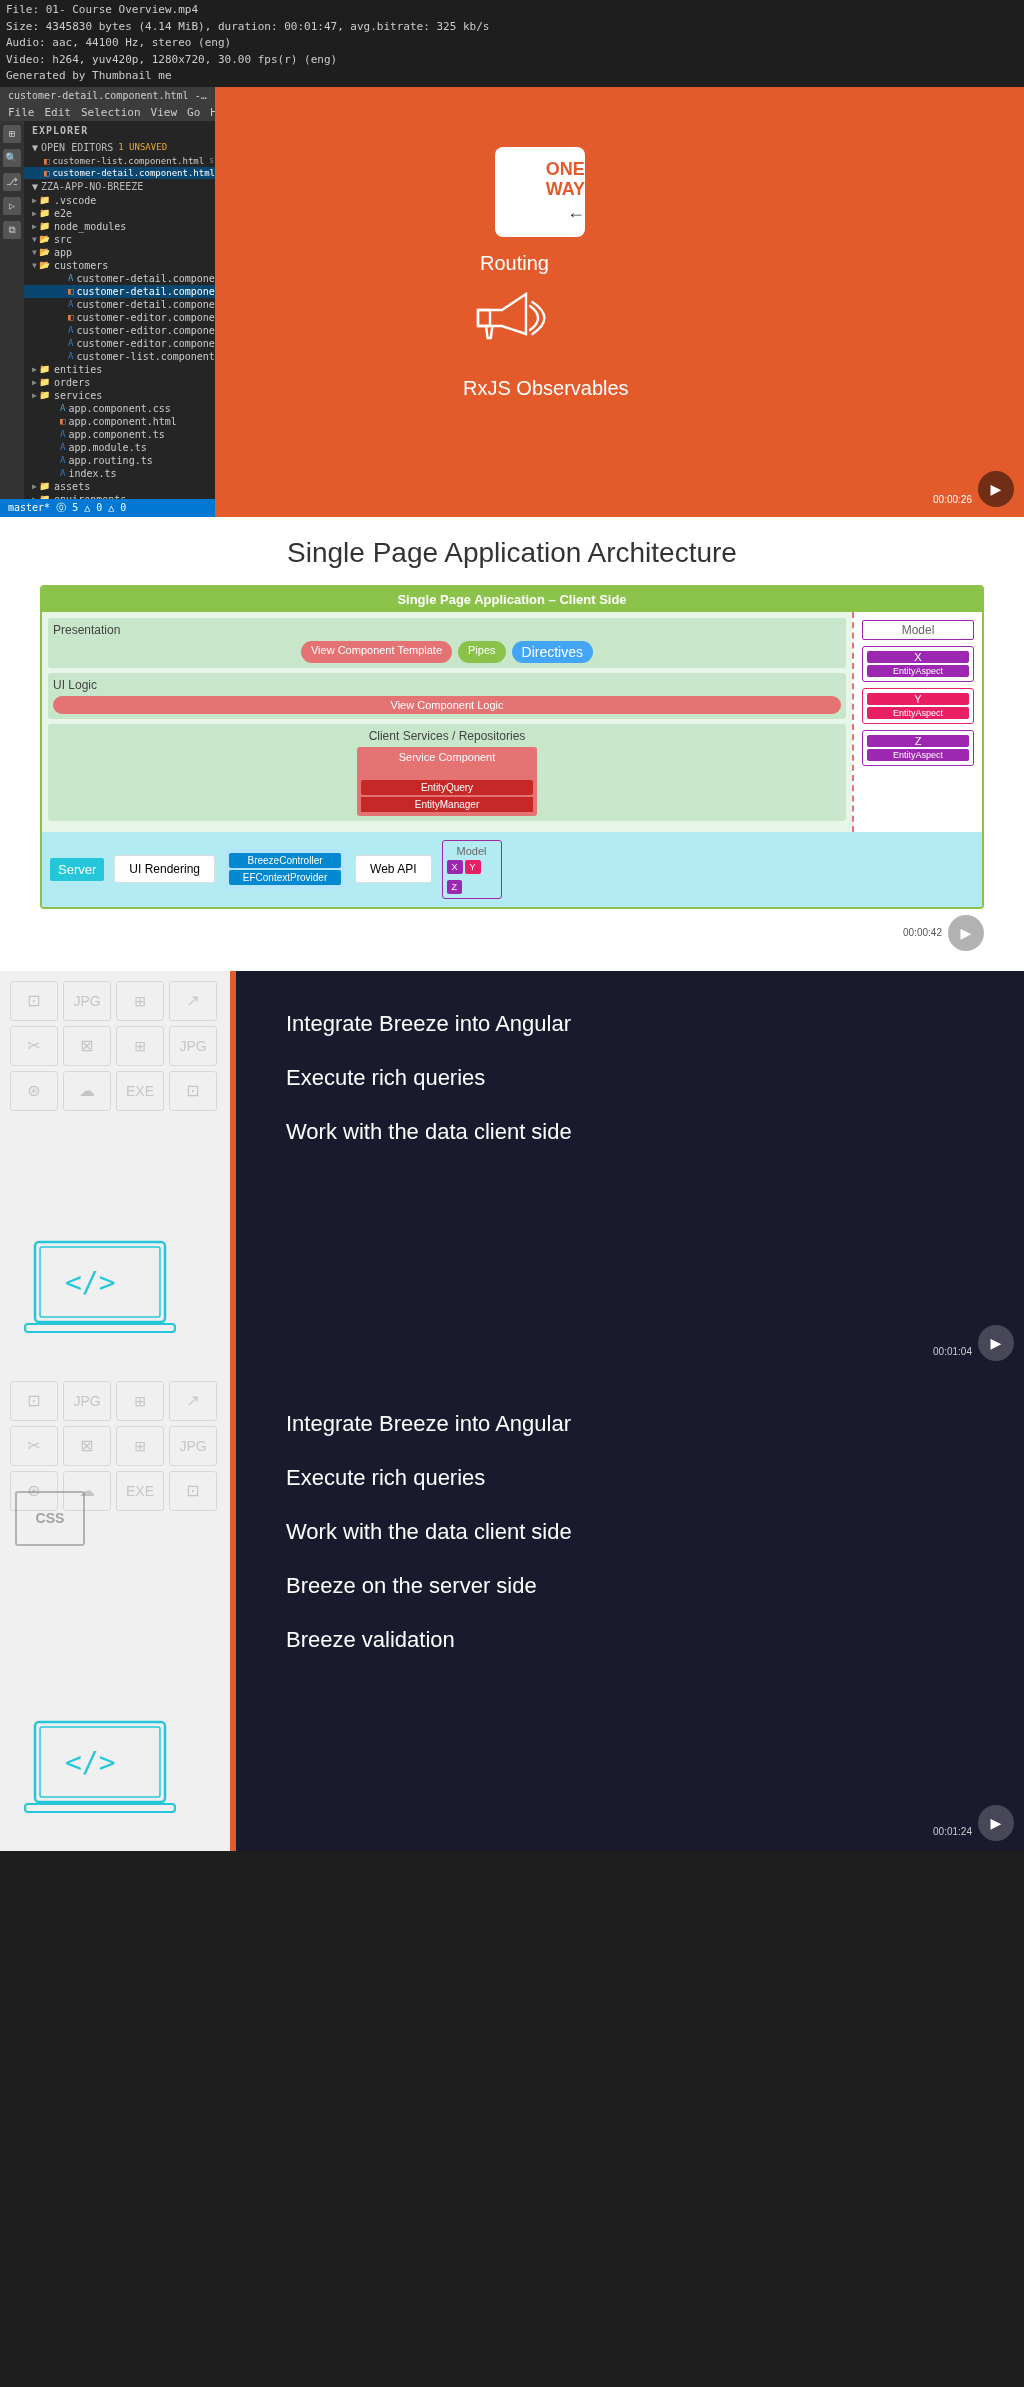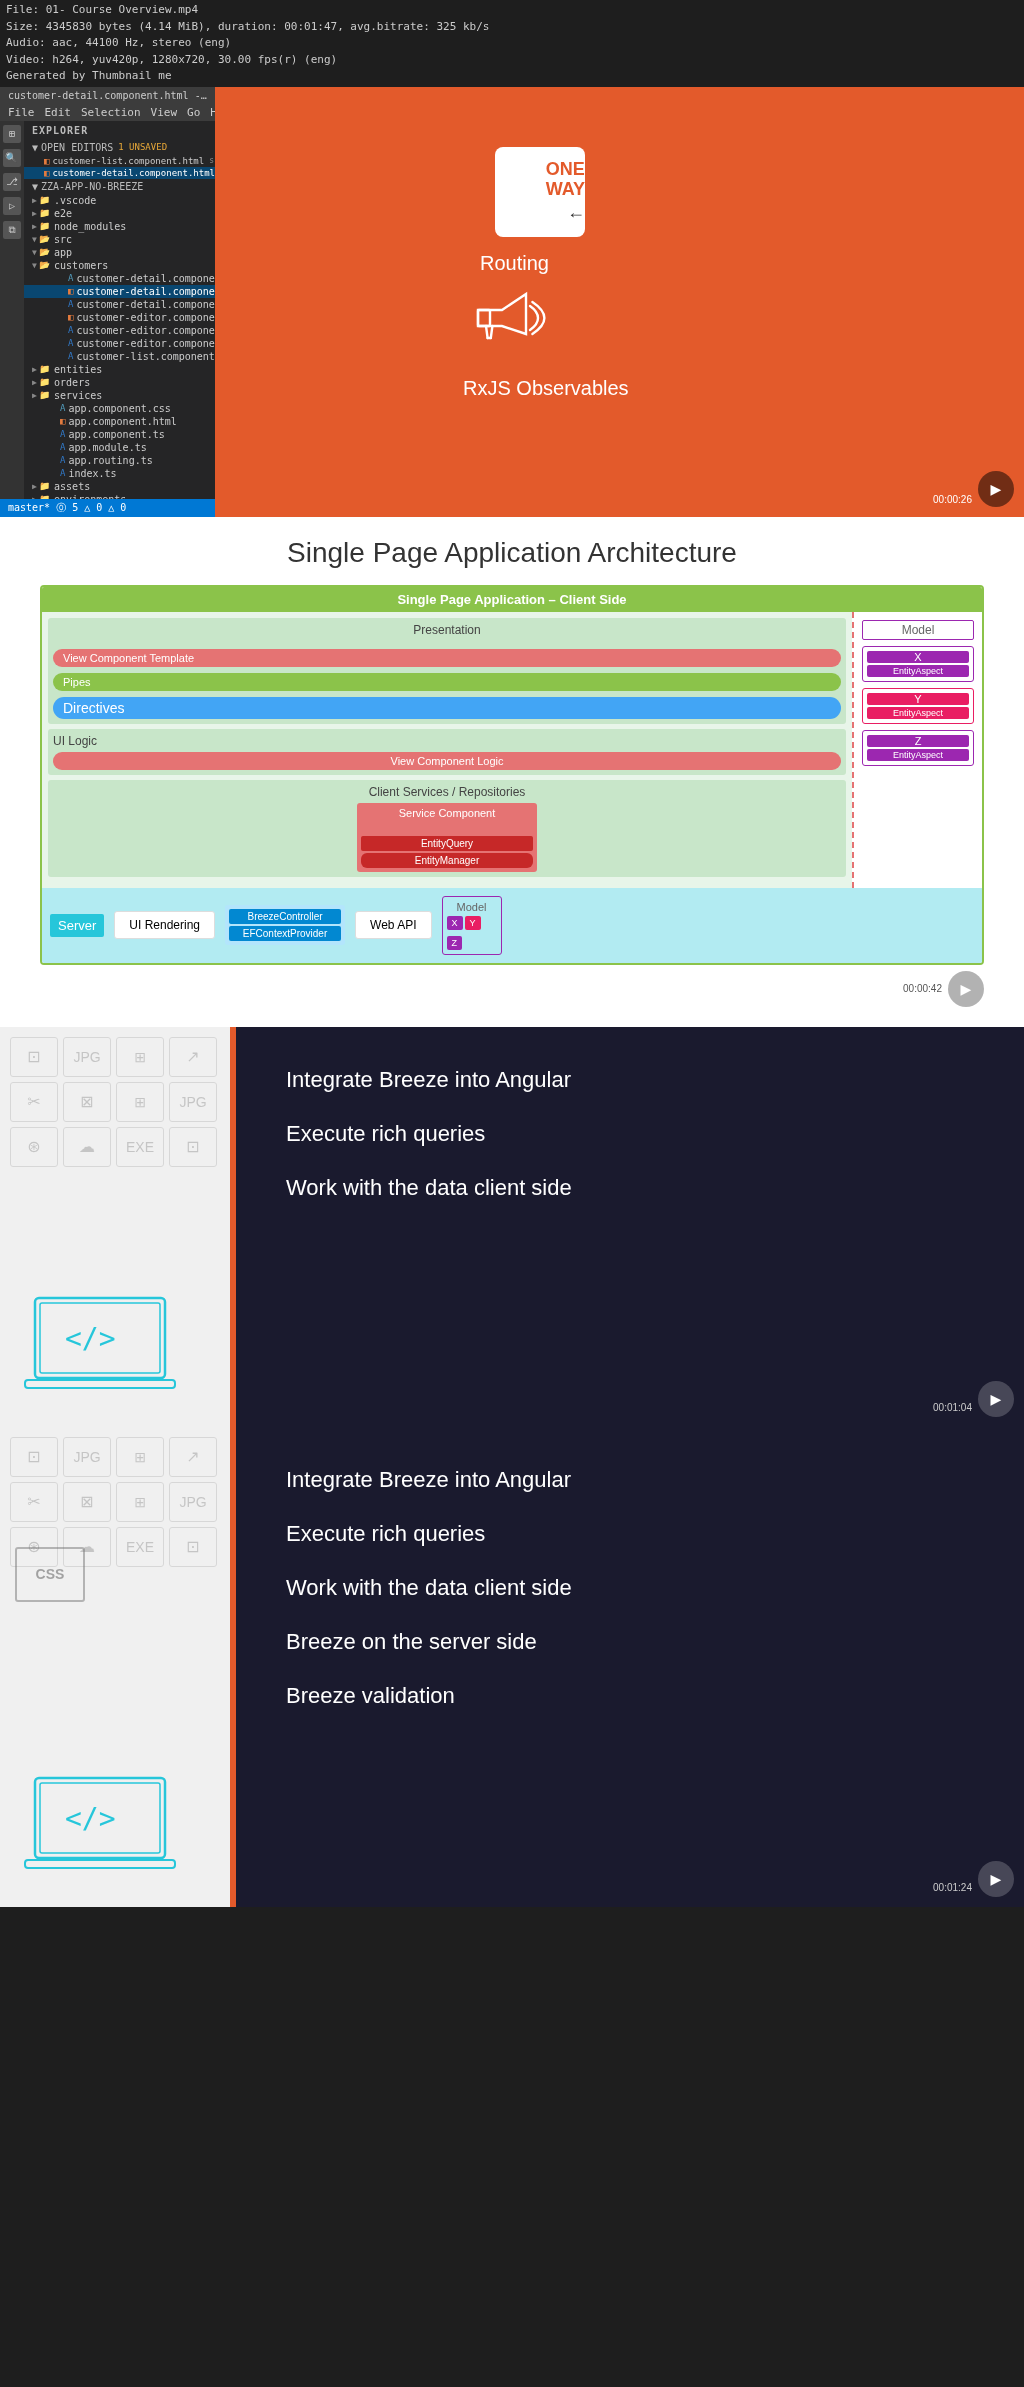--- a/index.html
+++ b/index.html
@@ -534,22 +534,22 @@
 
       <div style="background:#8bc34a;color:white;text-align:center;padding:5px;font-size:13px;font-weight:bold;">
         <span>Single Page Application – Client Side</span>
       </div>
 
       <div style="display:flex;gap:0;">
 
         <div style="flex:1;background:#e8f5e9;padding:6px;">
 
           <div style="background:#c8e6c9;border-radius:3px;padding:5px;margin-bottom:5px;">
-            <div style="text-align:center;font-size:12px;color:#444;margin-bottom:12px;">Presentation</div>
-            <div style="display:flex;gap:6px;justify-content:center;flex-direction:column;">
+            <div style="font-size:12px;color:#444;margin-bottom:4px;">Presentation</div>
+            <div style="display:flex;gap:6px;justify-content:center;">
               <div style="background:#e57373;color:white;border-radius:12px;padding:3px 10px;font-size:11px;">
                 <span>View Component Template</span>
               </div>
               <div style="background:#8bc34a;color:white;border-radius:12px;padding:3px 10px;font-size:11px;">
                 <span>Pipes</span>
               </div>
               <div style="background:#42a5f5;color:white;border-radius:12px;padding:3px 10px;font-size:14px;">
                 <span>Directives</span>
               </div>
             </div>
@@ -560,21 +560,21 @@
             <div style="background:#e57373;color:white;border-radius:12px;padding:3px 10px;font-size:11px;display:inline-block;margin:0 auto;display:flex;justify-content:center;">
               <span>View Component Logic</span>
             </div>
           </div>
 
           <div style="background:#c8e6c9;border-radius:3px;padding:5px;margin-bottom:5px;">
             <div style="text-align:center;font-size:12px;color:#444;margin-bottom:4px;">Client Services / Repositories</div>
             <div style="background:#e57373;border-radius:3px;padding:4px;max-width:180px;margin:0 auto;">
               <div style="color:white;text-align:center;font-size:11px;margin-bottom:17px;">Service Component</div>
               <div style="background:#c62828;color:white;text-align:center;border-radius:2px;font-size:10px;padding:2px;margin-bottom:2px;">EntityQuery</div>
-              <div style="background:#c62828;color:white;text-align:center;border-radius:6px;font-size:10px;padding:2px;">EntityManager</div>
+              <div style="background:#c62828;color:white;text-align:center;border-radius:0;font-size:10px;padding:2px;">EntityManager</div>
             </div>
           </div>
         </div>
 
         <div style="width:130px;background:#fff;border-left:2px dashed #e57373;padding:8px;">
           <div style="font-size:12px;text-align:center;color:#666;margin-bottom:6px;border:1px solid #9c27b0;border-radius:2px;padding:2px;">Model</div>
 
           <div style="border:1px solid #9c27b0;border-radius:3px;margin-bottom:6px;padding:4px;">
             <div style="background:#9c27b0;color:white;text-align:center;font-size:11px;border-radius:2px;margin-bottom:2px;">X</div>
             <div style="background:#9c27b0;color:white;text-align:center;font-size:9px;border-radius:2px;padding:1px;">EntityAspect</div>

